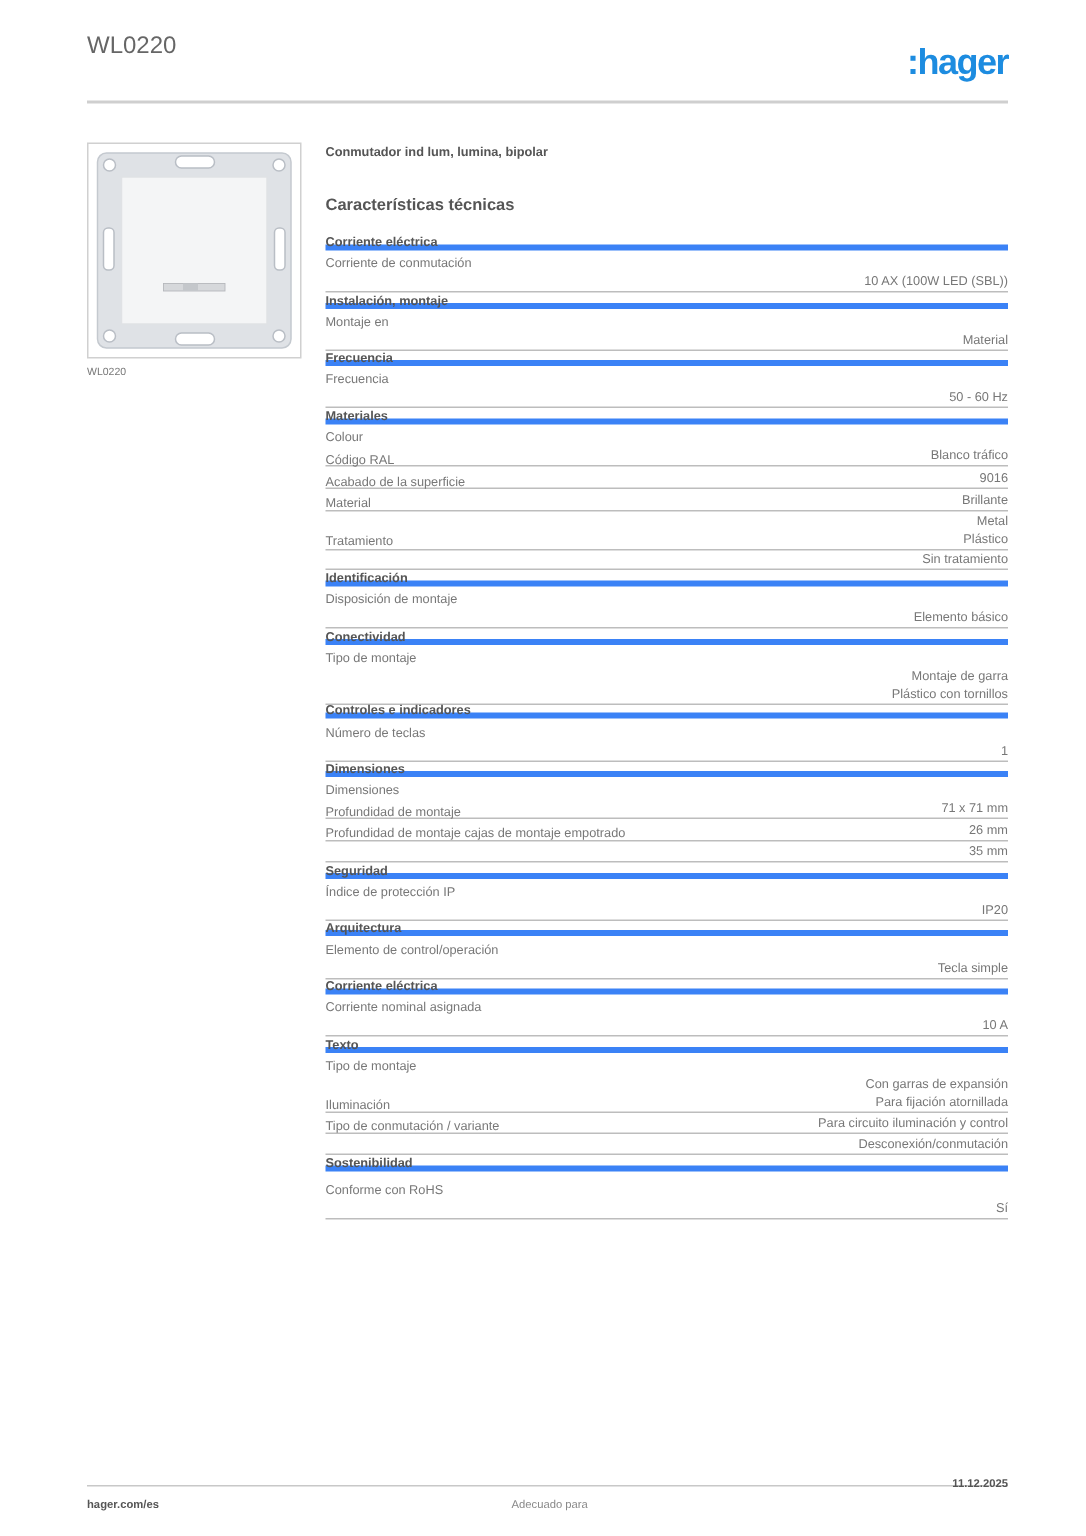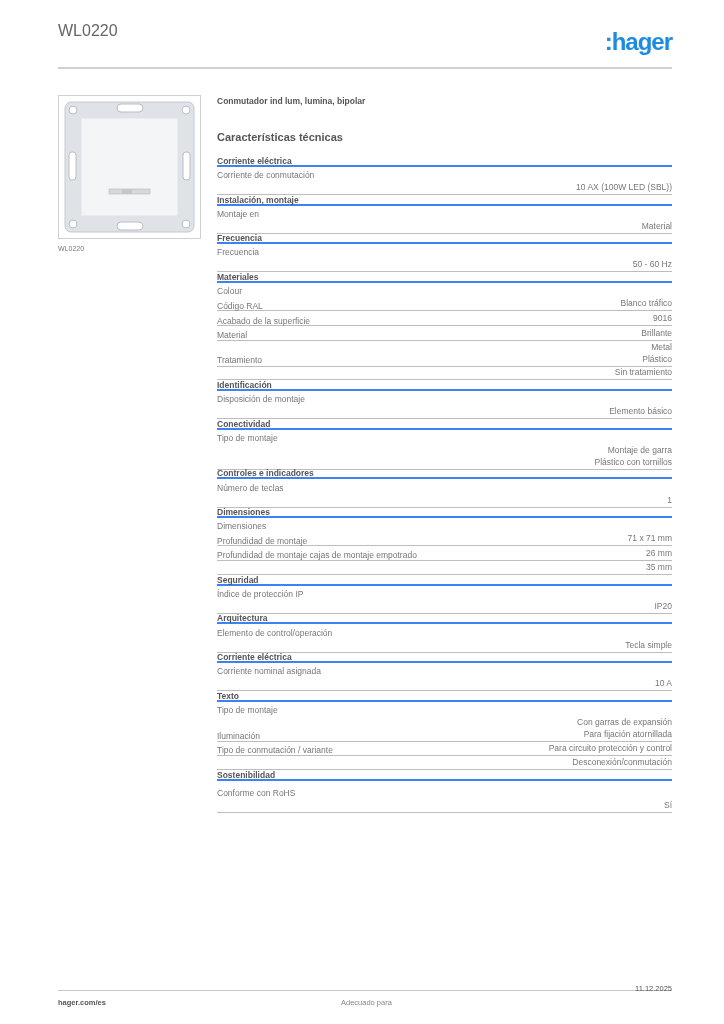--- a/index.html
+++ b/index.html
@@ -12,29 +12,29 @@
   .logo { position:absolute; right:0; top:8px; font-size:24px; font-weight:bold; color:#1d8ce0; letter-spacing:-1px; line-height:24px; }
   .header-rule { position:absolute; left:58px; top:67px; width:614px; height:2px; background:#cfcfcf; }
 
   .product-image { position:absolute; left:58px; top:95px; width:143px; height:144px; border:1px solid #d0d0d0; background:#fff; }
   .product-caption { position:absolute; left:58px; top:245px; font-size:7px; color:#777; }
 
   .main { position:absolute; left:217px; top:0; width:455px; }
   .product-name { position:absolute; top:96px; left:0; font-size:8.5px; font-weight:bold; color:#555; }
   .specs-title { position:absolute; top:131px; left:0; font-size:11px; font-weight:bold; color:#555; }
 
-  .section-head { position:absolute; left:0; width:455px; font-size:8.5px; font-weight:bold; color:#555; height:12px; line-height:12px; border-bottom:2px solid #3b82f6; }
+  .section-head { position:absolute; left:0; width:455px; font-size:8.5px; font-weight:bold; color:#555; height:12px; line-height:12px; border-bottom:4px solid #3b82f6; }
   .row { position:absolute; left:0; width:455px; font-size:8.5px; color:#777; border-bottom:1px solid #bdbdbd; line-height:12px; display:flex; justify-content:space-between; padding-bottom:1px;flex-direction:column; }
   .row .k { white-space:nowrap; }
   .row .v { text-align:right; white-space:nowrap; }
 
   .footer-rule { position:absolute; left:58px; top:990px; width:614px; height:1px; background:#c8c8c8; }
   .footer-left { position:absolute; left:58px; top:998px; font-size:7.5px; font-weight:bold; color:#555; }
   .footer-center { position:absolute; left:341px; top:998px; font-size:7.5px; color:#888; }
-  .footer-right { position:absolute; right:52px; top:984px; font-size:7.5px; font-weight:normal; color:#555; }
+  .footer-right { position:absolute; right:52px; top:984px; font-size:7.5px; font-weight:bold; color:#555; }
 </style>
 </head>
 <body>
 
 <div class="header">
   <div class="doc-subtitle">WL0220</div>
   <div class="logo">:hager</div>
 </div>
 <div class="header-rule"></div>
 
@@ -159,21 +159,21 @@
   <div class="section-head" style="top:690px">Texto</div>
   <div class="row" style="top:704px">
       <span class="k">Tipo de montaje</span>
       <span class="v">
         <span style="display:block">Con garras de expansión</span>
         <span style="display:block">Para fijación atornillada</span>
       </span>
     </div>
   <div class="row" style="top:730px">
       <span class="k">Iluminación</span>
-      <span class="v">Para circuito protección y control</span>
+      <span class="v">Para circuito iluminación y control</span>
     </div>
   <div class="row" style="top:744px">
       <span class="k">Tipo de conmutación / variante</span>
       <span class="v">Desconexión/conmutación</span>
     </div>
 
   <div class="section-head" style="top:769px">Sostenibilidad</div>
   <div class="row" style="top:787px">
       <span class="k">Conforme con RoHS</span>
       <span class="v">Sí</span>

